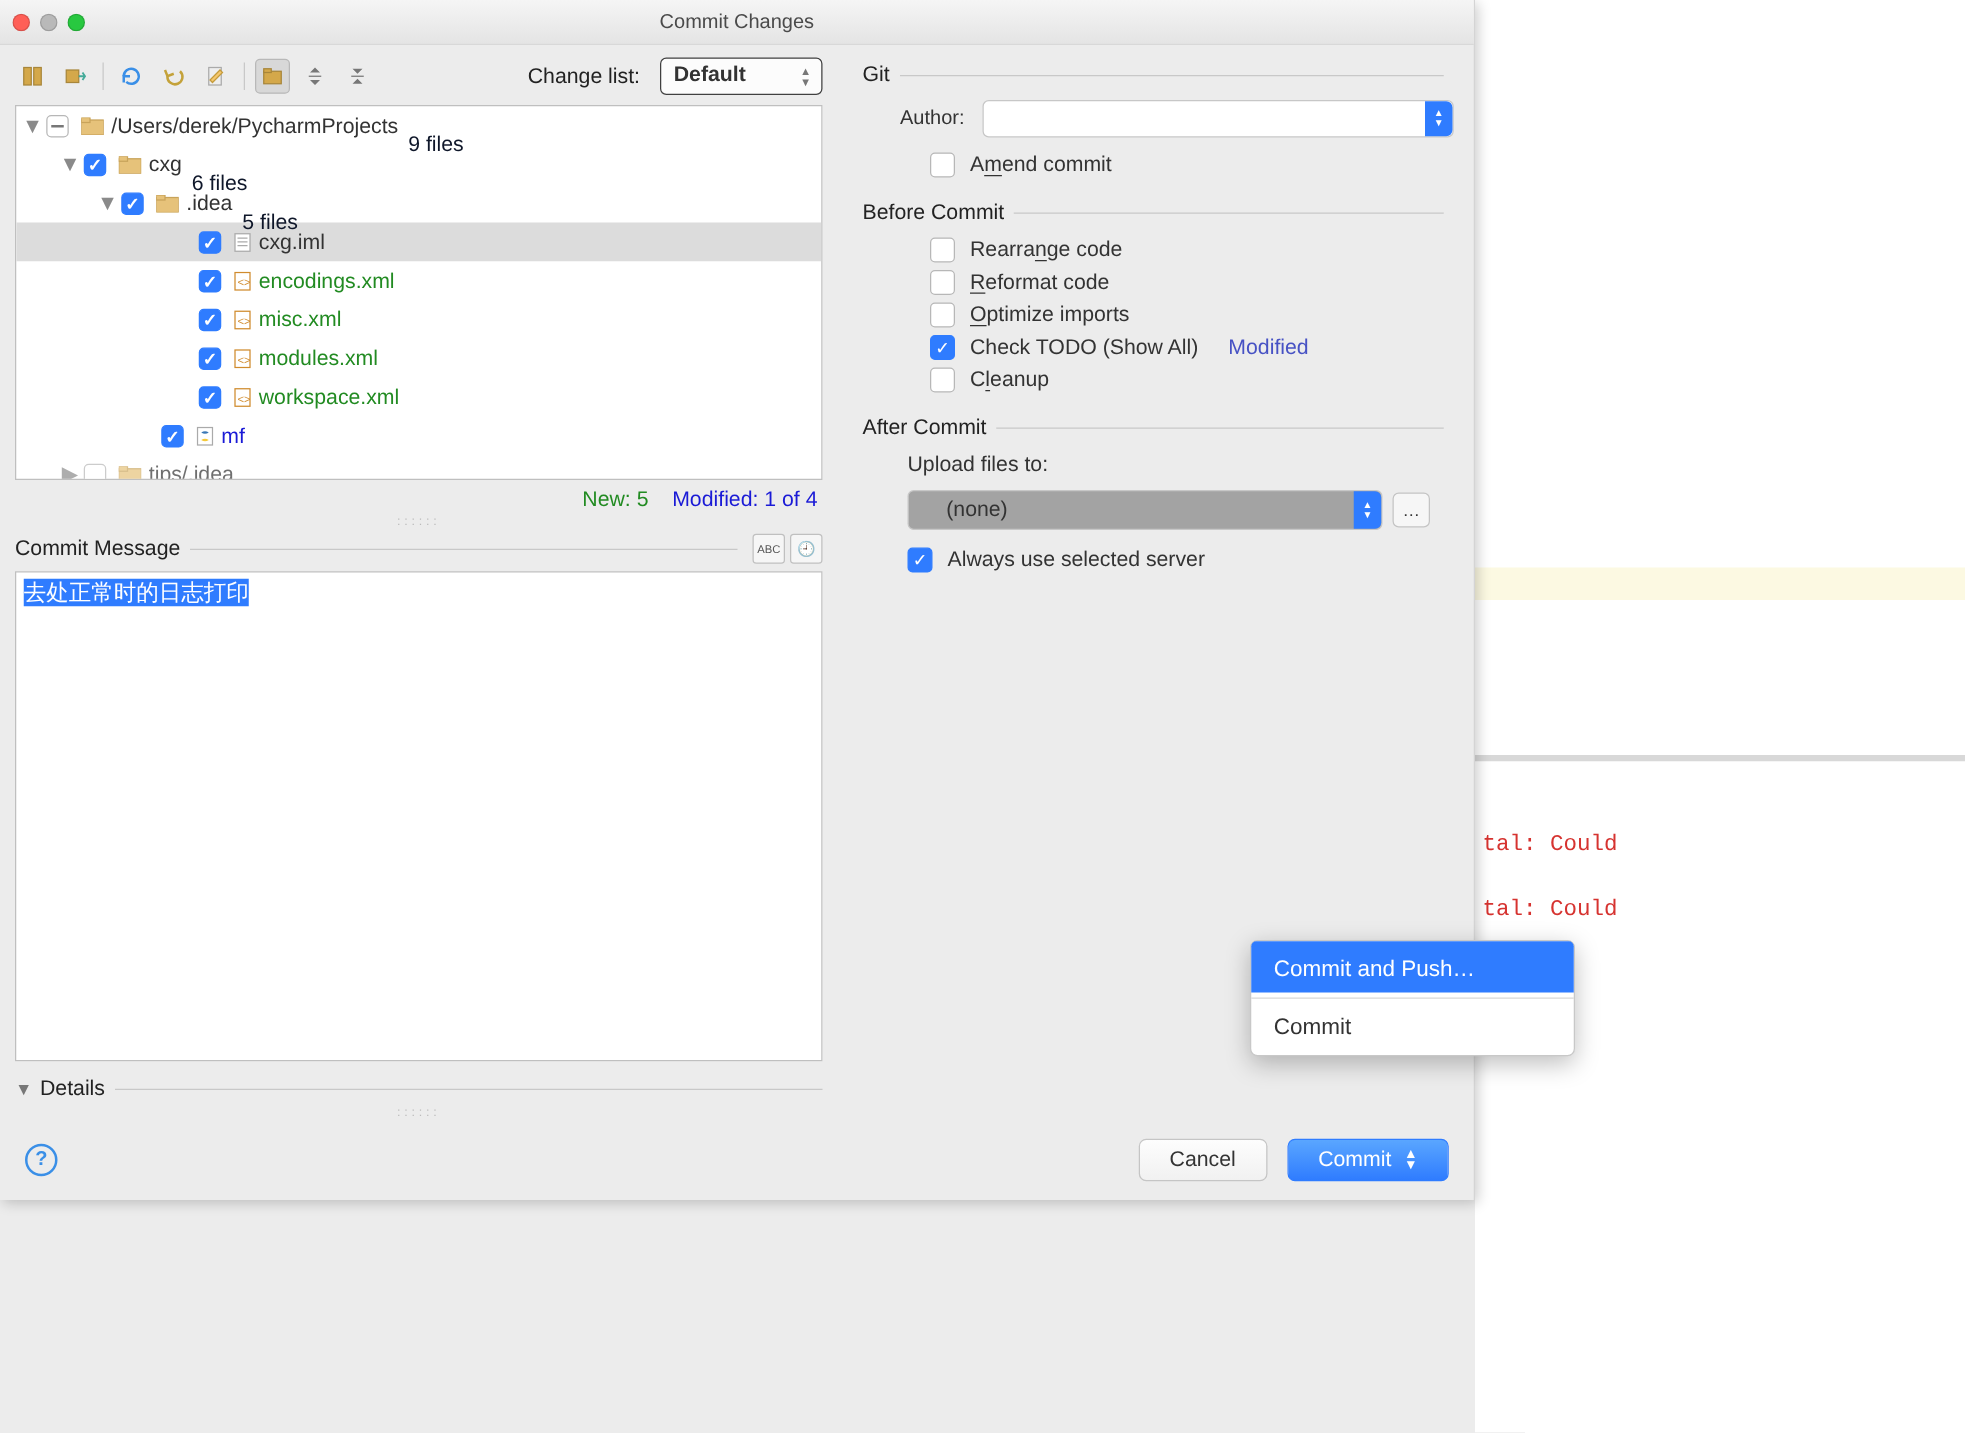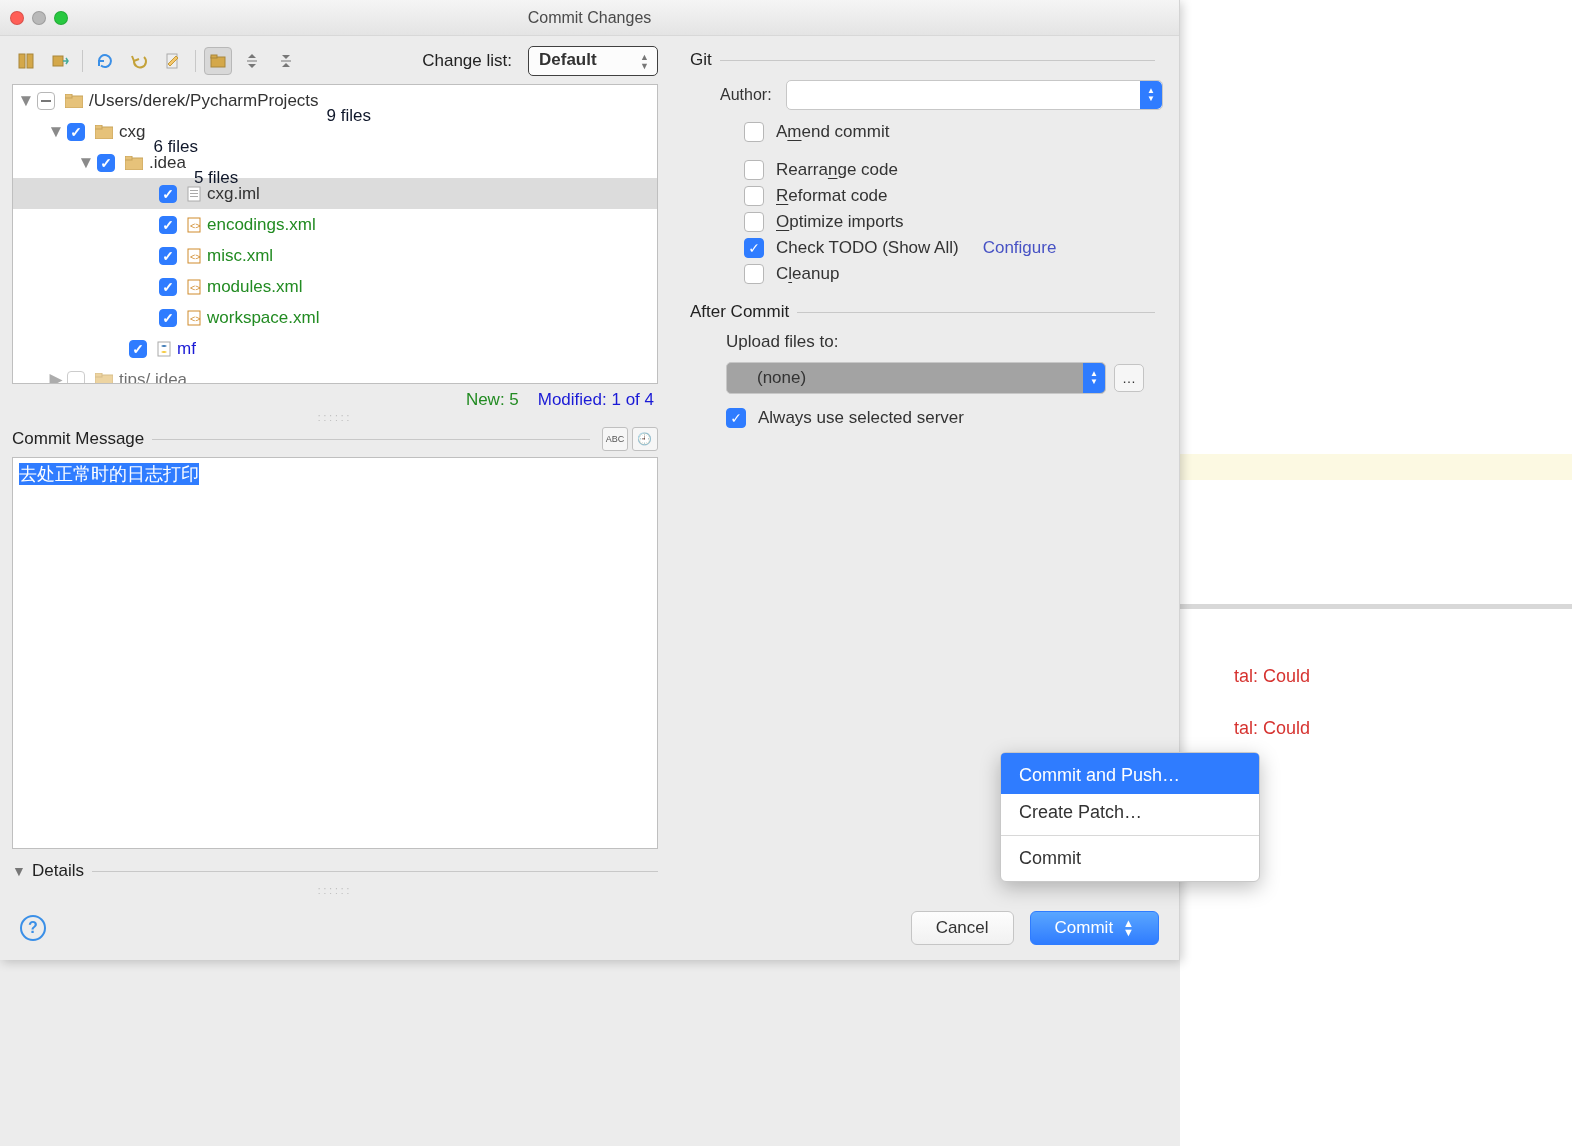--- a/index.html
+++ b/index.html
@@ -221,21 +221,21 @@
     background: linear-gradient(#5aa6ff,#2f7cff);
     border-color:#2f7cff; color:#fff;
   }
   .btn.primary .car { margin-left:10px; font-size:11px; line-height:9px;}
   .bg-right {
     position:absolute; left:1180px; top:0; width:392px; height:1146px;
     background:#fff;
   }
   .bg-strip1 { position:absolute; top:454px; left:0; width:100%; height:26px; background:#fcf9e2;}
   .bg-strip2 { position:absolute; top:604px; left:0; width:100%; height:5px; background:#d8d8d8;}
-  .bg-text { position:absolute; left:6px; font-family:Liberation Sans, sans-serif; font-size:18px; color:#d63330;margin-left:48px;}
+  .bg-text { position:absolute; left:6px; font-family:Liberation Mono, monospace; font-size:18px; color:#d63330;}
   .popup {
     position:absolute;
     left:1000px; top:752px;
     width:260px;
     background:#fff;
     border:1px solid #c8c8c8;
     border-radius:6px;
     box-shadow: 0 6px 20px rgba(0,0,0,0.25);
     z-index:200;
     padding: 4px 0;
@@ -511,36 +511,40 @@
             <div class="combo-arrows">▲<br>▼</div>
           </div>
         </div>
         <div class="chkrow">
           <span class="chkbox"></span>
           <span>A<span class="u">m</span>end commit</span>
         </div>
       </div>
 
       <div class="section">
+        <div class="section-h">
+            <span>Before Commit</span>
+            <span class="line"></span>
+          </div>
         <div class="chkrow">
             <span class="chkbox"></span>
             <span>Rearra<span class="u">n</span>ge code</span>
           </div>
         <div class="chkrow">
             <span class="chkbox"></span>
             <span><span class="u">R</span>eformat code</span>
           </div>
         <div class="chkrow">
             <span class="chkbox"></span>
             <span><span class="u">O</span>ptimize imports</span>
           </div>
         <div class="chkrow">
             <span class="chkbox on">✓</span>
             <span>Check TODO (Show All)</span>
-            <span class="link">Configure</span>
+            <span class="link">Modified</span>
           </div>
         <div class="chkrow">
             <span class="chkbox"></span>
             <span>C<span class="u">l</span>eanup</span>
           </div>
       </div>
 
       <div class="section">
         <div class="section-h">
             <span>After Commit</span>
@@ -571,16 +575,15 @@
       <div class="btn primary">
         <span>Commit</span>
         <span class="car">▲<br>▼</span>
       </div>
     </div>
   </div>
 </div>
 
 <div class="popup">
   <div class="item first"><span>Commit and Push…</span></div>
-  <div class="item"><span>Create Patch…</span></div>
   <div class="sep"></div>
   <div class="item"><span>Commit</span></div>
 </div>
 
 </body></html>

